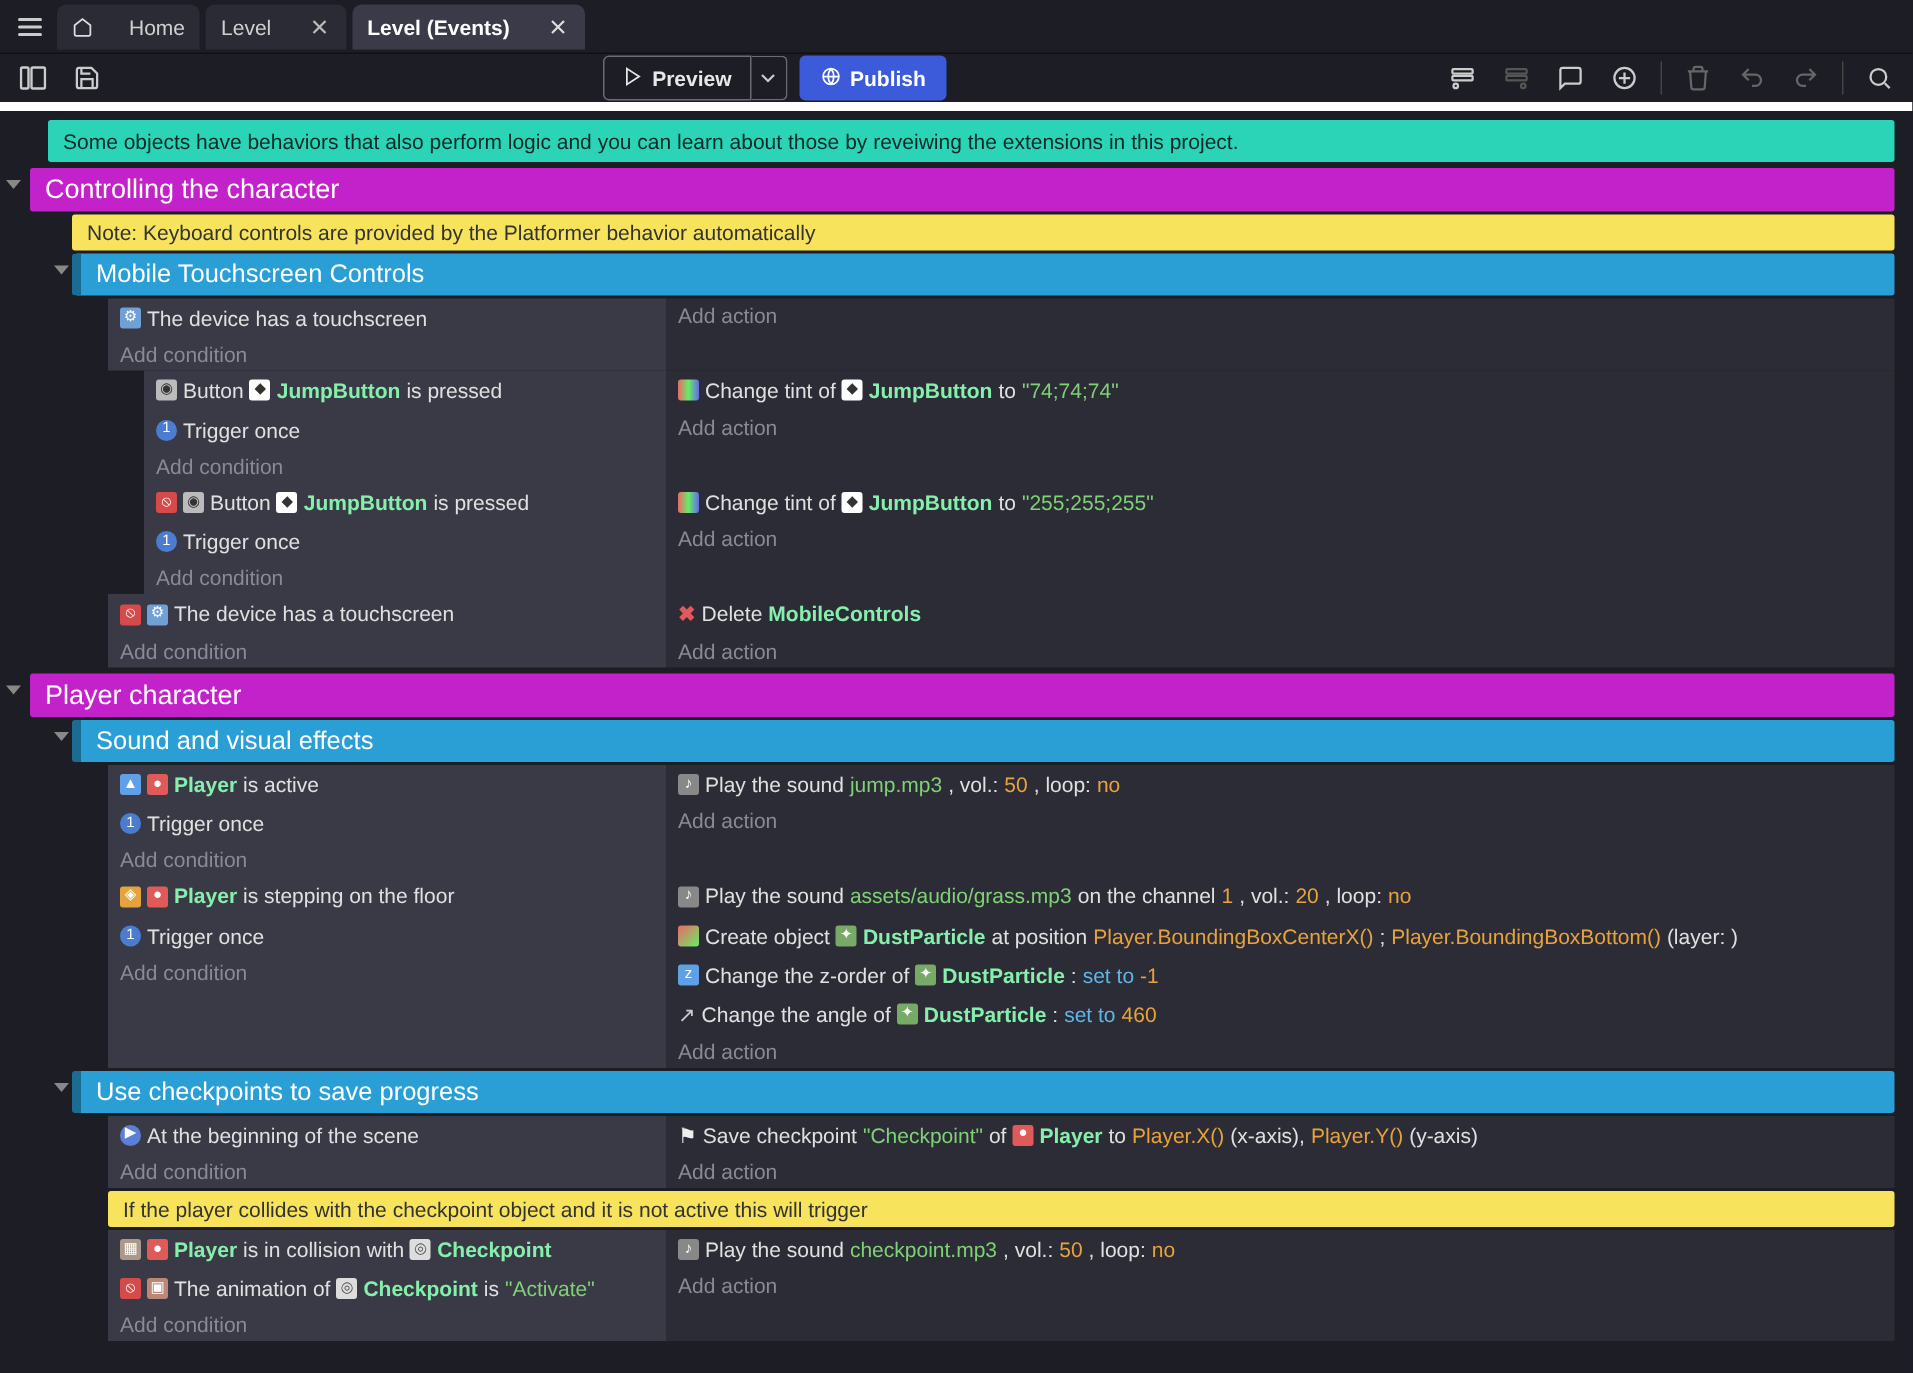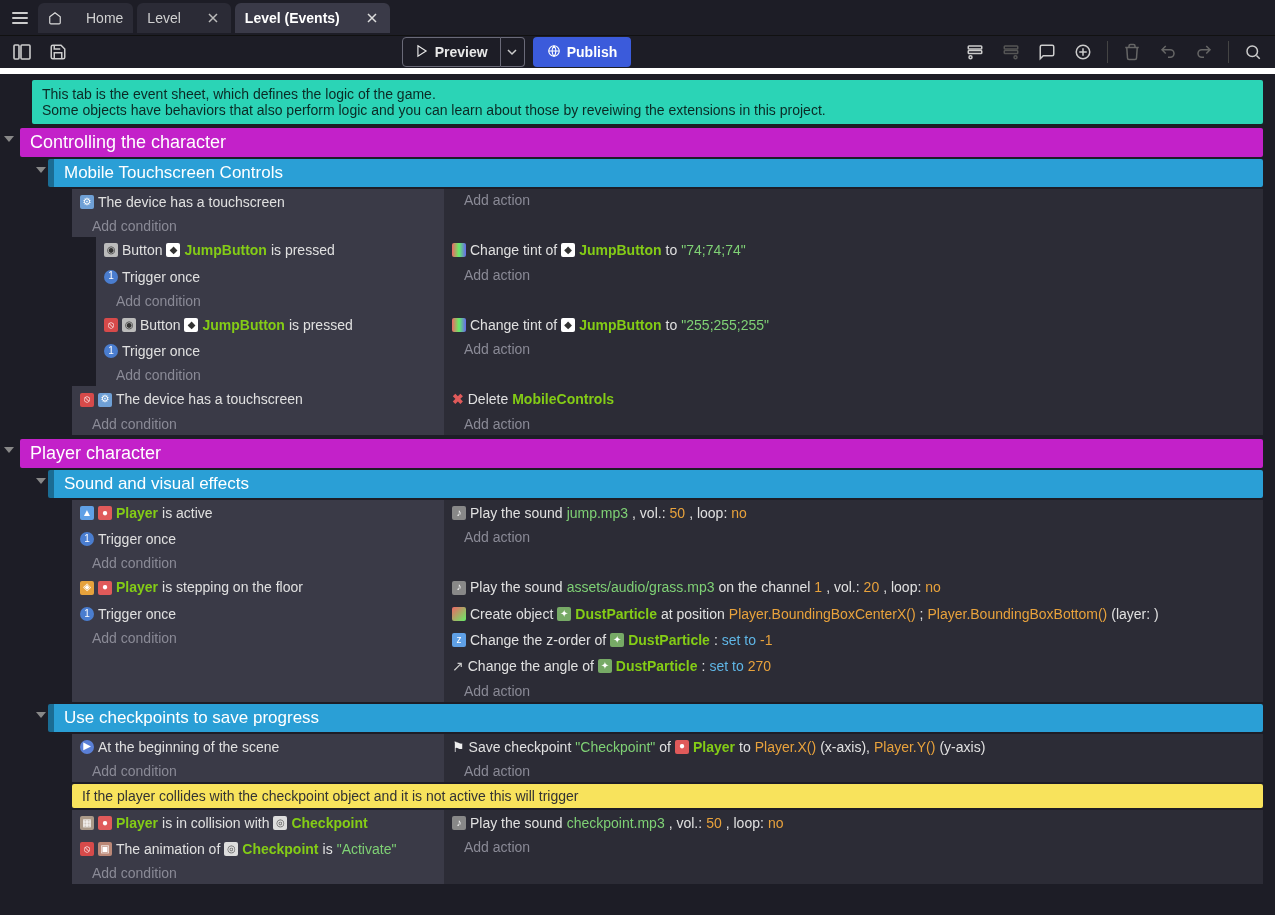--- a/index.html
+++ b/index.html
@@ -114,22 +114,22 @@
   .act-col {
     flex:1;
     background:#2c2c36;
   }
   .line {
     padding:3px 8px 3px 8px;
     display:flex; align-items:center; gap:4px;
     flex-wrap:wrap;
     line-height:1.45;
   }
-  .add-link { color:#8a8a96; padding:3px 20px; cursor:pointer;}
-  .obj { color:#84cc16; font-weight:700;}
+  .add-link { color:#8a8a96; padding:3px 8px; cursor:pointer;}
+  .obj { color:#86efac; font-weight:700;}
   .val-str { color:#7fd175;}
   .val-num { color:#e8a23c;}
   .val-blue { color:#5fb6e6;}
   .kw { color:#e0e0e0;}
   .smicon {
     width:14px; height:14px; display:inline-flex; align-items:center; justify-content:center;
     border-radius:2px; font-size:10px;
   }
   .ico-gear { background:#6fa0d6; color:#fff;}
   .ico-btn { background:#bbb; color:#333;}
@@ -289,29 +289,31 @@
           <circle cx="11" cy="11" r="7"></circle>
           <path d="M21 21l-4.35-4.35"></path>
         </svg>
       </div>
   </div>
 </div>
 
 <div class="main">
 
   <div class="banner-teal">
-    <div>This tab is the event sheet, which defines the logic of the game.</div>
     <div>Some objects have behaviors that also perform logic and you can learn about those by reveiwing the extensions in this project.</div>
   </div>
 
   <div class="rel group-magenta">
     <div class="gutter-toggle"></div>
     <span>Controlling the character</span>
   </div>
 
+  <div class="banner-yellow">
+    <span>Note: Keyboard controls are provided by the Platformer behavior automatically</span>
+  </div>
 
   <div class="rel group-blue">
     <div class="gutter-toggle" style="left:-18px"></div>
     <span>Mobile Touchscreen Controls</span>
   </div>
 
   <div class="event depth2">
     <div class="cond-col">
       <div class="line">
         <span class="smicon ico-gear">⚙</span>
@@ -484,21 +486,21 @@
         <span class="val-blue">set to</span>
         <span class="val-num">-1</span>
       </div>
       <div class="line">
         <span class="ico-angle">↗</span>
         <span class="kw">Change the angle of</span>
         <span class="smicon ico-particle">✦</span>
         <span class="obj">DustParticle</span>
           <span class="kw">:</span>
         <span class="val-blue">set to</span>
-        <span class="val-num">270</span>
+        <span class="val-num">460</span>
       </div>
       <div class="add-link">Add action</div>
     </div>
   </div>
 
   <div class="rel group-blue">
     <div class="gutter-toggle" style="left:-18px"></div>
     <span>Use checkpoints to save progress</span>
   </div>
 

